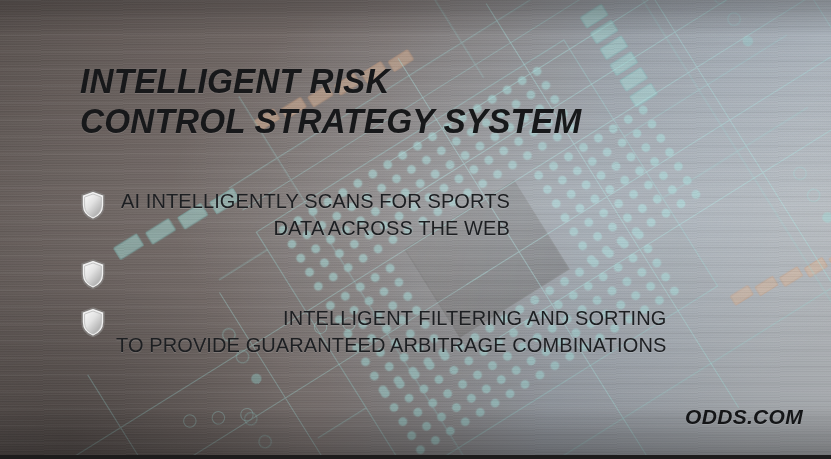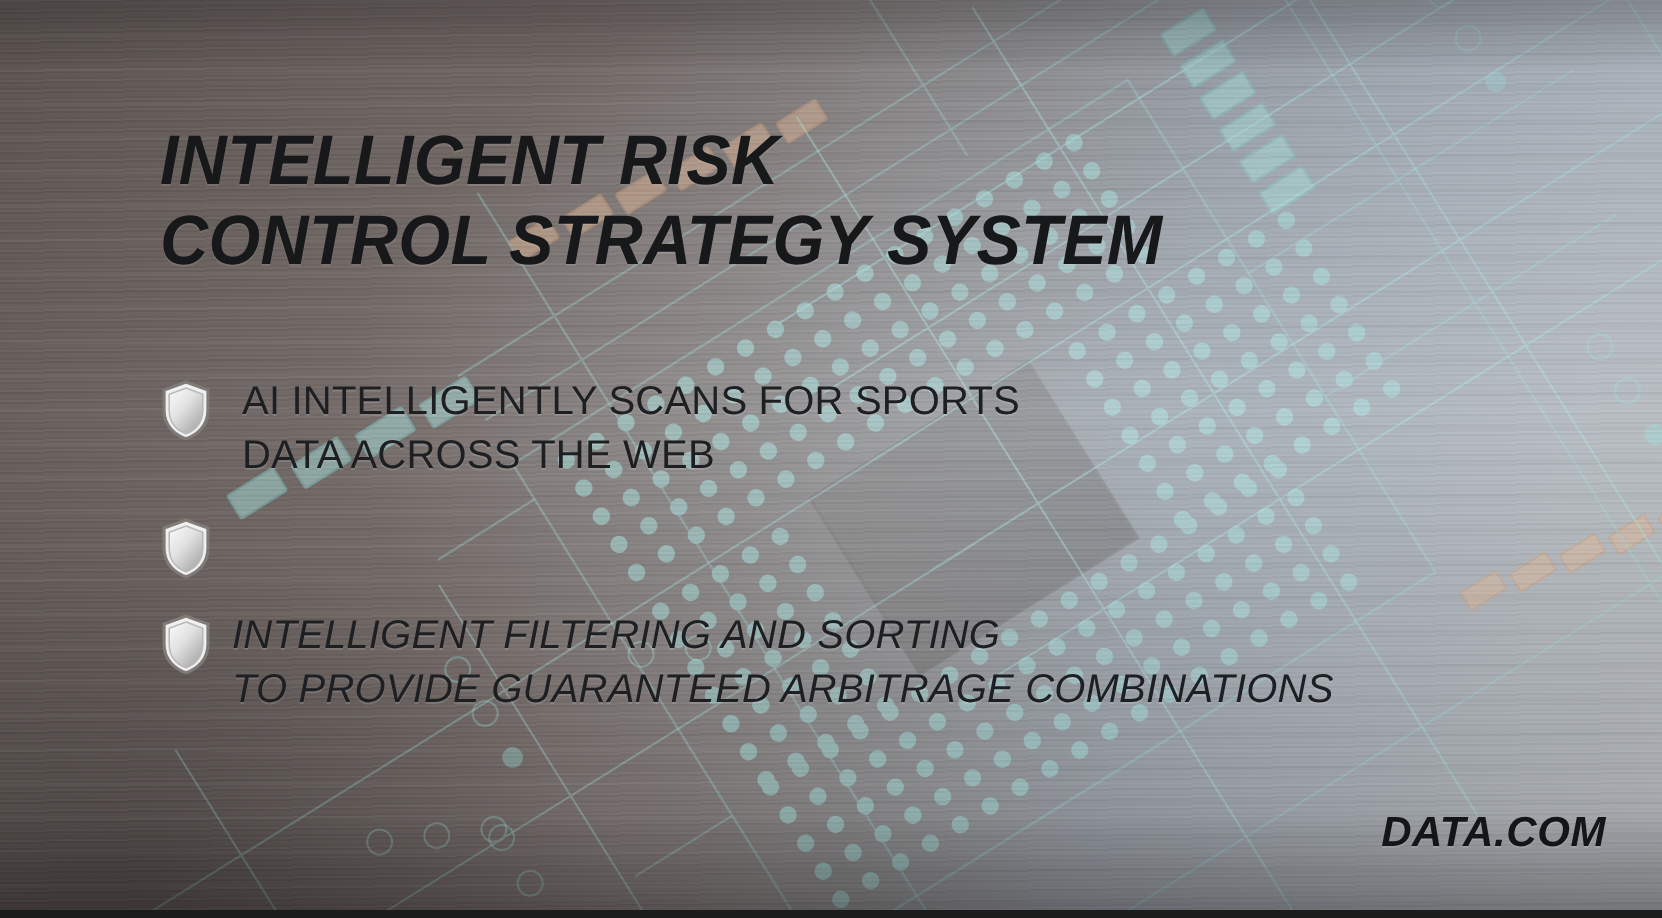--- a/index.html
+++ b/index.html
@@ -93,24 +93,24 @@
     color:#17181a;
     font-weight:bold;font-style:italic;
     font-size:35px;letter-spacing:.2px;line-height:1.14;
     text-transform:uppercase;
     transform:scaleX(.95);
     transform-origin:left top;
     white-space:pre-line;
     text-shadow:0 1px 0 rgba(255,255,255,.10);
   }
 
-  #bullets{position:absolute;left:50px;top:188px;width:640px;}
+  #bullets{position:absolute;left:50px;top:188px;width:640px;text-align:right;}
 
   .bullet{position:relative;display:flex;align-items:flex-start;margin-bottom:16px;}
-  .bullet:last-child{margin-bottom:0;font-style:italic;}
+  .bullet:last-child{margin-bottom:0;}
 
   .shield{
     flex:0 0 auto;
     width:26px;height:30px;
     margin-right:10px;margin-top:2px;
   }
   .shield svg{display:block;width:26px;height:30px;}
 
   .btext{
     color:#1d1f22;
@@ -379,17 +379,17 @@
             <path d="M13 1 L24 5 V15 C24 23 18.5 27.5 13 29.4 C7.5 27.5 2 23 2 15 V5 Z" fill="#f0f0f0" stroke="#7e7a78" stroke-width="1.6"></path>
             <path d="M13 4 L21.4 7.1 V15 C21.4 21.6 17.3 25.3 13 26.9 C8.7 25.3 4.6 21.6 4.6 15 V7.1 Z" fill="url(#shg3)" stroke="#b9b9b9" stroke-width="0.8"></path>
           </svg>
         </span>
         <span class="btext">INTELLIGENT FILTERING AND SORTING
 TO PROVIDE GUARANTEED ARBITRAGE COMBINATIONS</span>
       </div>
 
     </div>
 
-    <div id="footer">DATA.COM</div>
+    <div id="footer">ODDS.COM</div>
   </div>
 
   <div id="bottom-bar"></div>
 </div>
 
 </body></html>

